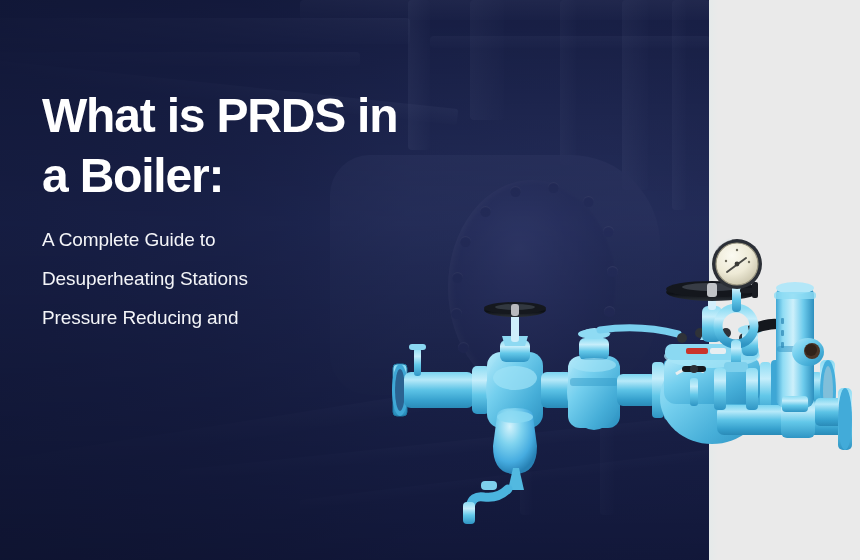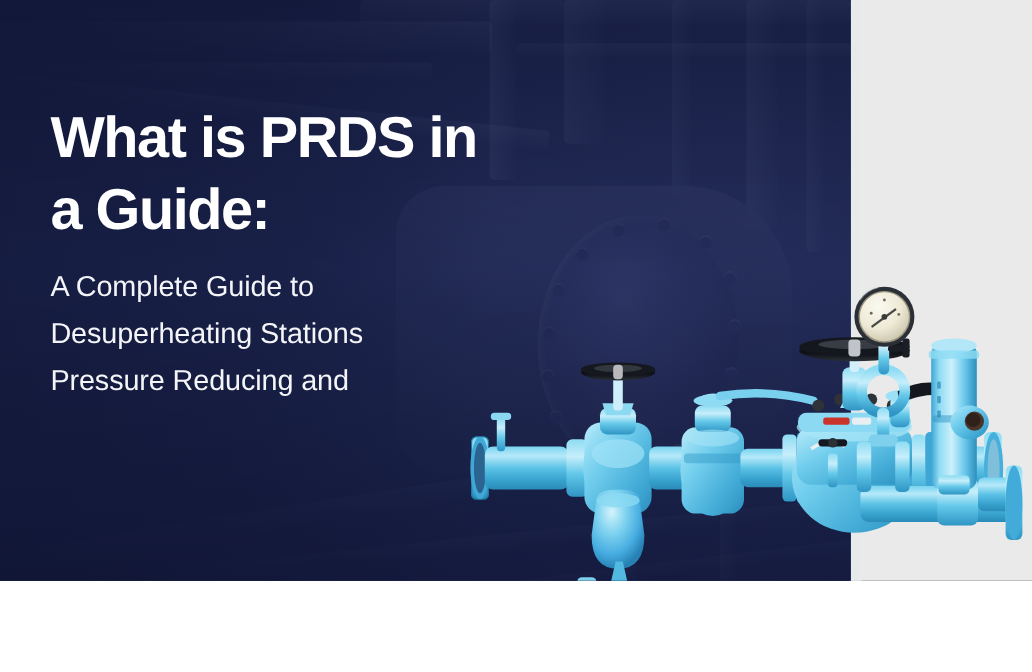--- a/index.html
+++ b/index.html
@@ -5,21 +5,21 @@
 <style>
   * { margin:0; padding:0; box-sizing:border-box; }
   html,body{
     width:860px; height:560px;
     background:#ffffff;
     font-family:"Liberation Sans", sans-serif;
     overflow:hidden;
   }
   #banner{
     position:relative;
-    width:860px; height:484px;
+    width:860px; height:560px;
     overflow:hidden;
     background:#0f172a;
   }
 
   
   .right-panel{
     position:absolute; top:0; right:0;
     width:152px; height:560px;
     background:#eaeaea;
   }
@@ -107,21 +107,21 @@
     font-family:"Liberation Sans", sans-serif;
     font-size:48px;
     font-weight:bold;
     line-height:60px;
     letter-spacing:-1.2px;
   }
   .subhead{
     margin-top:14px;
     color:#f4f5f8;
     font-family:"Liberation Sans", sans-serif;
-    font-size:24px;
+    font-size:19px;
     font-weight:normal;
     line-height:39px;
     letter-spacing:-0.1px;
   }
 
   
   .assembly{ position:absolute; left:0; top:0; width:860px; height:560px; z-index:20; pointer-events:none; }
 </style>
 </head>
 <body>
@@ -173,21 +173,21 @@
       <div class="pipe-v" style="left:600px; top:375px; width:14px; height:140px; opacity:.4;"></div>
 
       <div class="bg-vignette"></div>
       <div class="bg-tint"></div>
     </div>
   </div>
 
   <div class="text-block">
     <div class="headline">
       <div>What is PRDS in</div>
-      <div>a Guide:</div>
+      <div>a Boiler:</div>
     </div>
     <div class="subhead">
       <div>A Complete Guide to</div>
       <div>Desuperheating Stations</div>
       <div>Pressure Reducing and</div>
     </div>
   </div>
 
   <svg class="assembly" viewBox="0 0 860 560">
     <defs>

